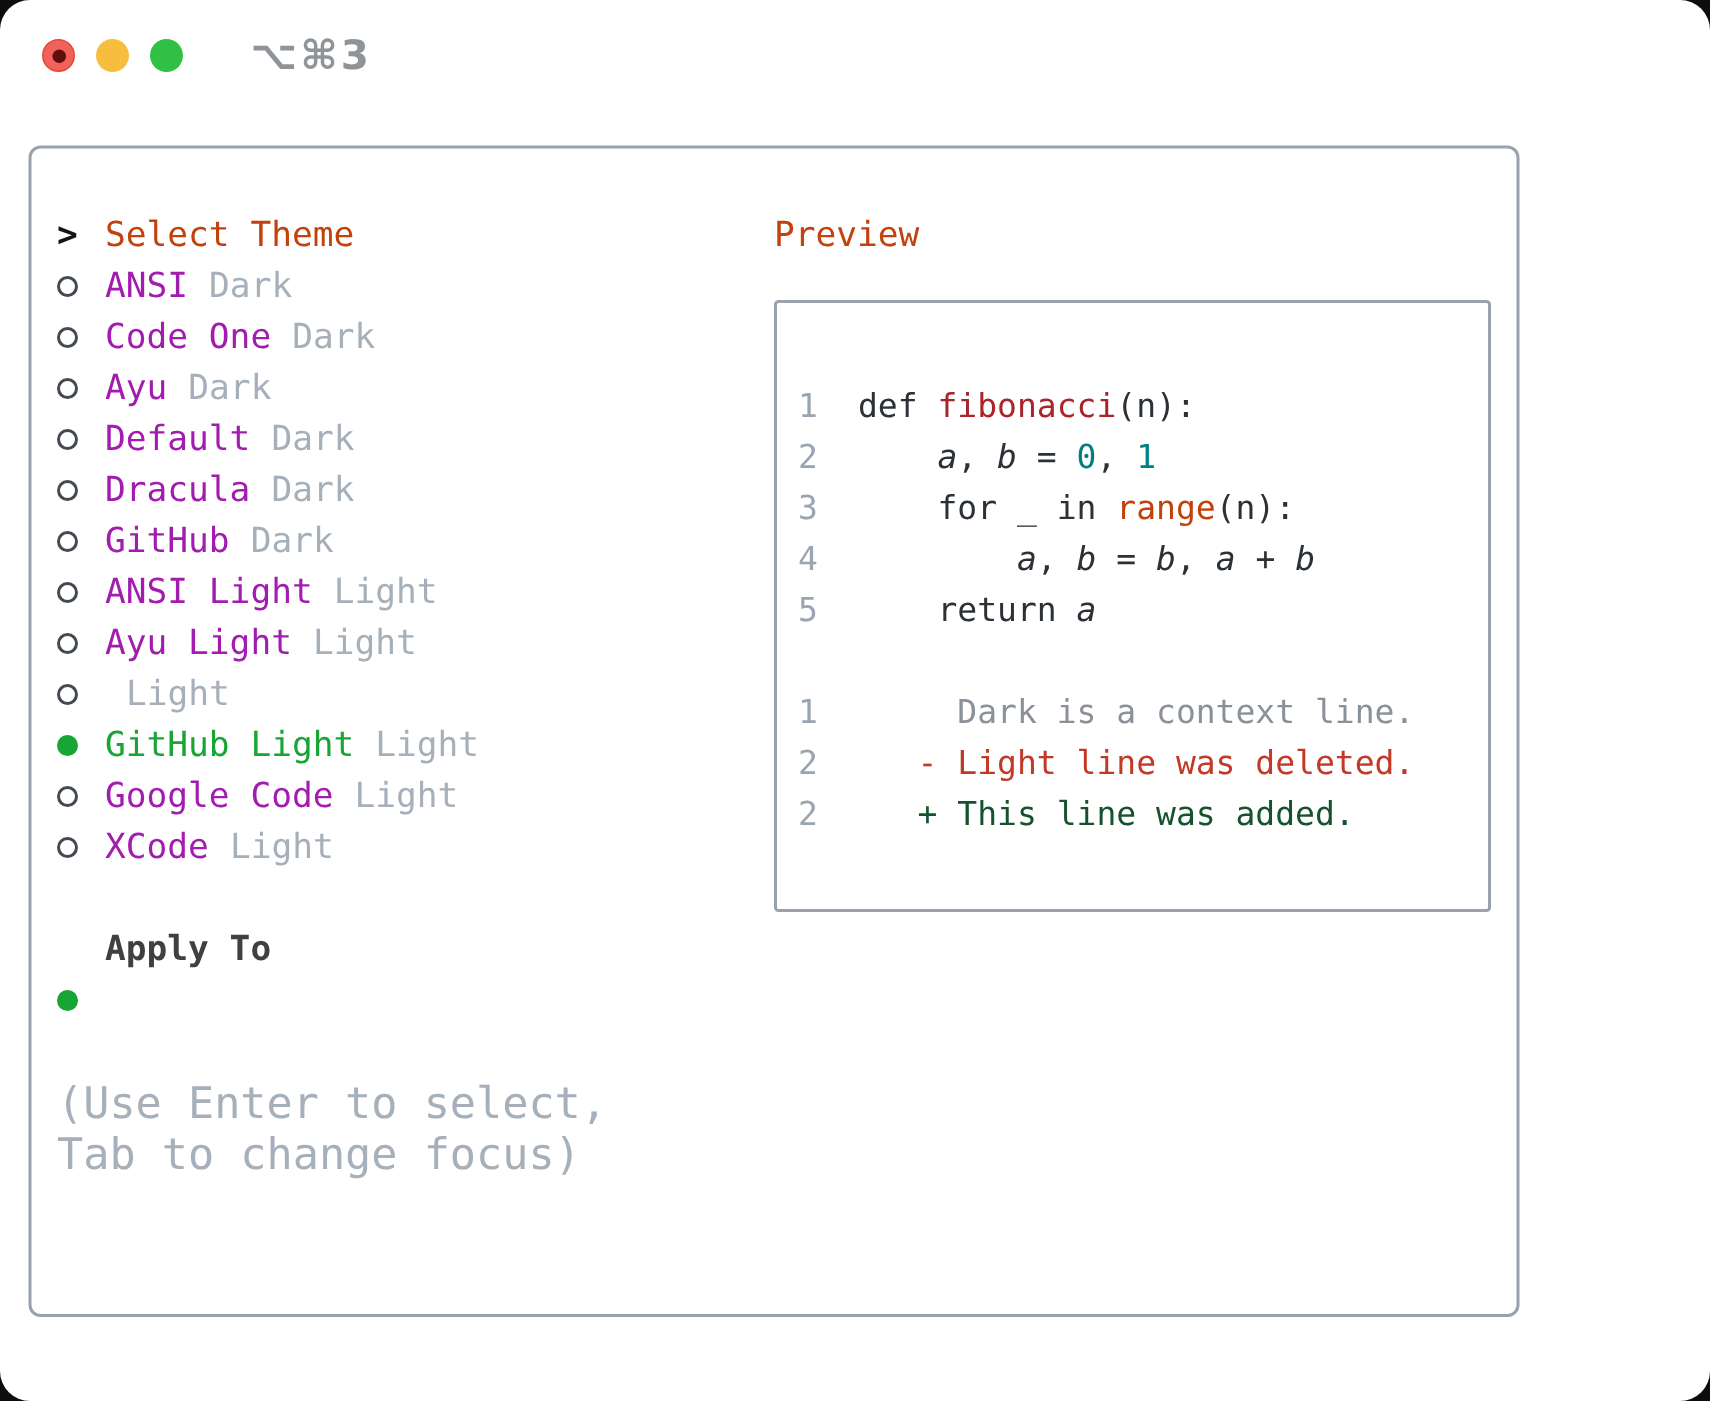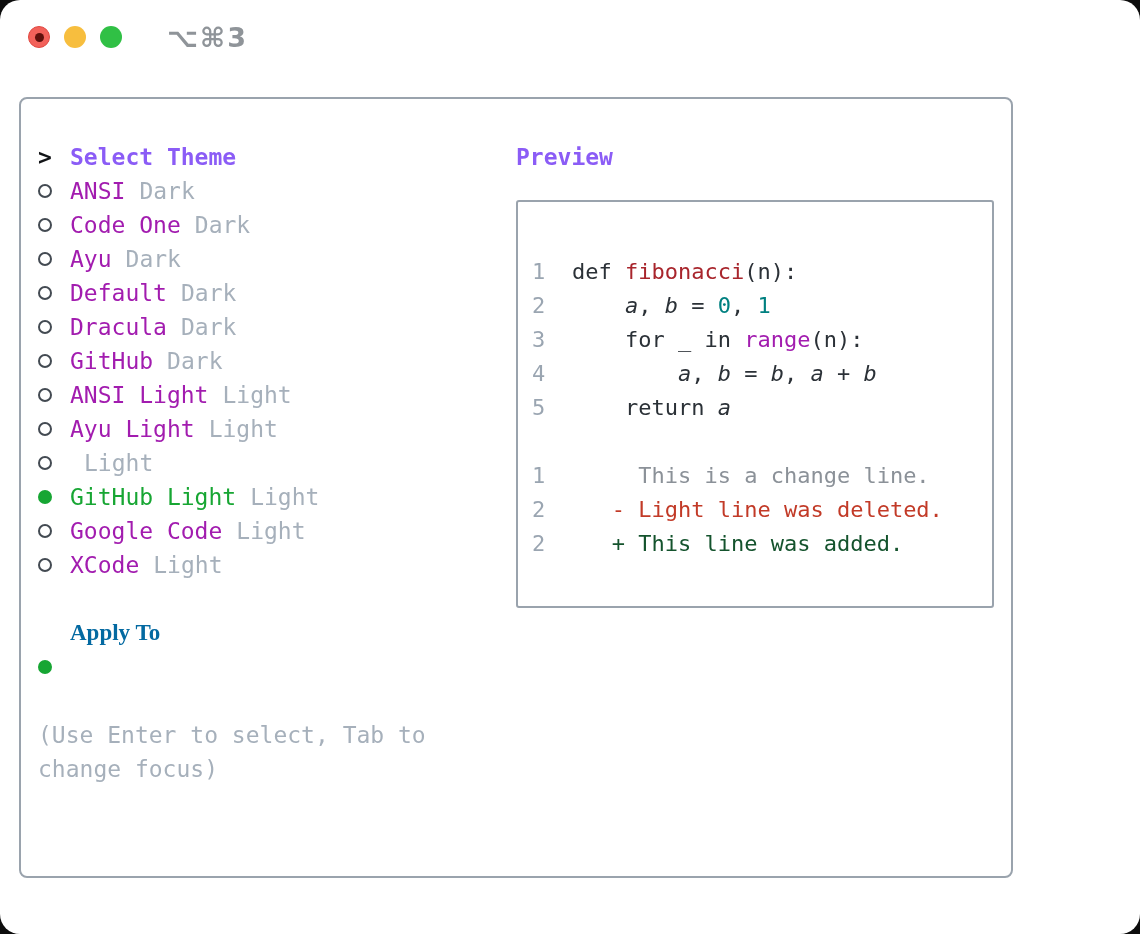--- a/index.html
+++ b/index.html
@@ -26,39 +26,39 @@
     box-sizing:border-box;border:2px solid #9aa3ad;border-radius:8px;background:#fff;
   }
   .left-col{position:absolute;left:17px;top:41px;}
   .right-col{position:absolute;left:495px;top:41px;}
   .row{display:flex;align-items:center;height:34px;font-size:23px;white-space:pre;}
   .prompt{width:14px;margin-right:18px;font-weight:bold;color:#121417;flex:none;}
   .bullet{width:14px;height:14px;box-sizing:border-box;border:2px solid #434a52;
           border-radius:50%;margin-right:18px;flex:none;background:transparent;}
   .bullet.sel{background:#17a633;border-color:#17a633;}
   .bullet-space{width:32px;flex:none;}
-  .hdr{font-weight:bold;color:#8b5cf6;}
-  .hdr2{font-weight:600;color:#0369a1;font-family:Liberation Serif, serif;}
+  .hdr{font-weight:normal;color:#c2410c;}
+  .hdr2{font-weight:600;color:#404040;}
   .tname{color:#a21caf;}
   .tname.sel{color:#17a633;}
   .ttag{color:#a6b0bb;margin-left:14px;}
   .spacer{height:34px;}
-  .hint{width:402px;font-size:23px;line-height:34px;color:#a6b0bb;white-space:pre-wrap;margin-top:0;}
+  .hint{width:402px;font-size:29px;line-height:34px;color:#a6b0bb;white-space:pre-wrap;margin-top:0;}
   
   .preview-box{
     margin-top:26px;width:478px;height:408px;box-sizing:border-box;
     border:2px solid #9aa3ad;border-radius:3px;background:#fff;
     padding:52px 0 0 14px;overflow:hidden;
   }
   .cline{display:flex;height:34px;align-items:center;font-size:22px;white-space:pre;}
   .ln{width:40px;flex:none;color:#9aa5b1;}
   .s-plain{color:#2b3137;}
   .s-fn{color:#a8252c;}
   .s-num{color:#008080;}
-  .s-builtin{color:#a21caf;}
+  .s-builtin{color:#c2410c;}
   .s-var{color:#2b3137;font-style:italic;}
   .s-ctx{color:#8b9198;}
   .s-del{color:#c23a27;}
   .s-add{color:#14532d;}
 </style>
 </head>
 <body>
 
 <div class="screen">
 
@@ -115,21 +115,21 @@
         <span class="hdr">Preview</span>
       </div>
       <div class="preview-box">
         <div id="code">
             <div class="cline"><span class="ln">1</span><span class="s-plain">def </span><span class="s-fn">fibonacci</span><span class="s-plain">(n):</span></div>
             <div class="cline"><span class="ln">2</span><span class="s-plain">    </span><span class="s-var">a</span><span class="s-plain">, </span><span class="s-var">b</span><span class="s-plain"> = </span><span class="s-num">0</span><span class="s-plain">, </span><span class="s-num">1</span></div>
             <div class="cline"><span class="ln">3</span><span class="s-plain">    for _ in </span><span class="s-builtin">range</span><span class="s-plain">(n):</span></div>
             <div class="cline"><span class="ln">4</span><span class="s-plain">        </span><span class="s-var">a</span><span class="s-plain">, </span><span class="s-var">b</span><span class="s-plain"> = </span><span class="s-var">b</span><span class="s-plain">, </span><span class="s-var">a</span><span class="s-plain"> + </span><span class="s-var">b</span></div>
             <div class="cline"><span class="ln">5</span><span class="s-plain">    return </span><span class="s-var">a</span></div>
             <div class="cline"><span class="ln"></span></div>
-            <div class="cline"><span class="ln">1</span><span class="s-ctx">     This is a change line.</span></div>
+            <div class="cline"><span class="ln">1</span><span class="s-ctx">     Dark is a context line.</span></div>
             <div class="cline"><span class="ln">2</span><span class="s-del">   - Light line was deleted.</span></div>
             <div class="cline"><span class="ln">2</span><span class="s-add">   + This line was added.</span></div>
           </div>
       </div>
     </div>
 
   </div>
 </div>
 
 </body></html>

